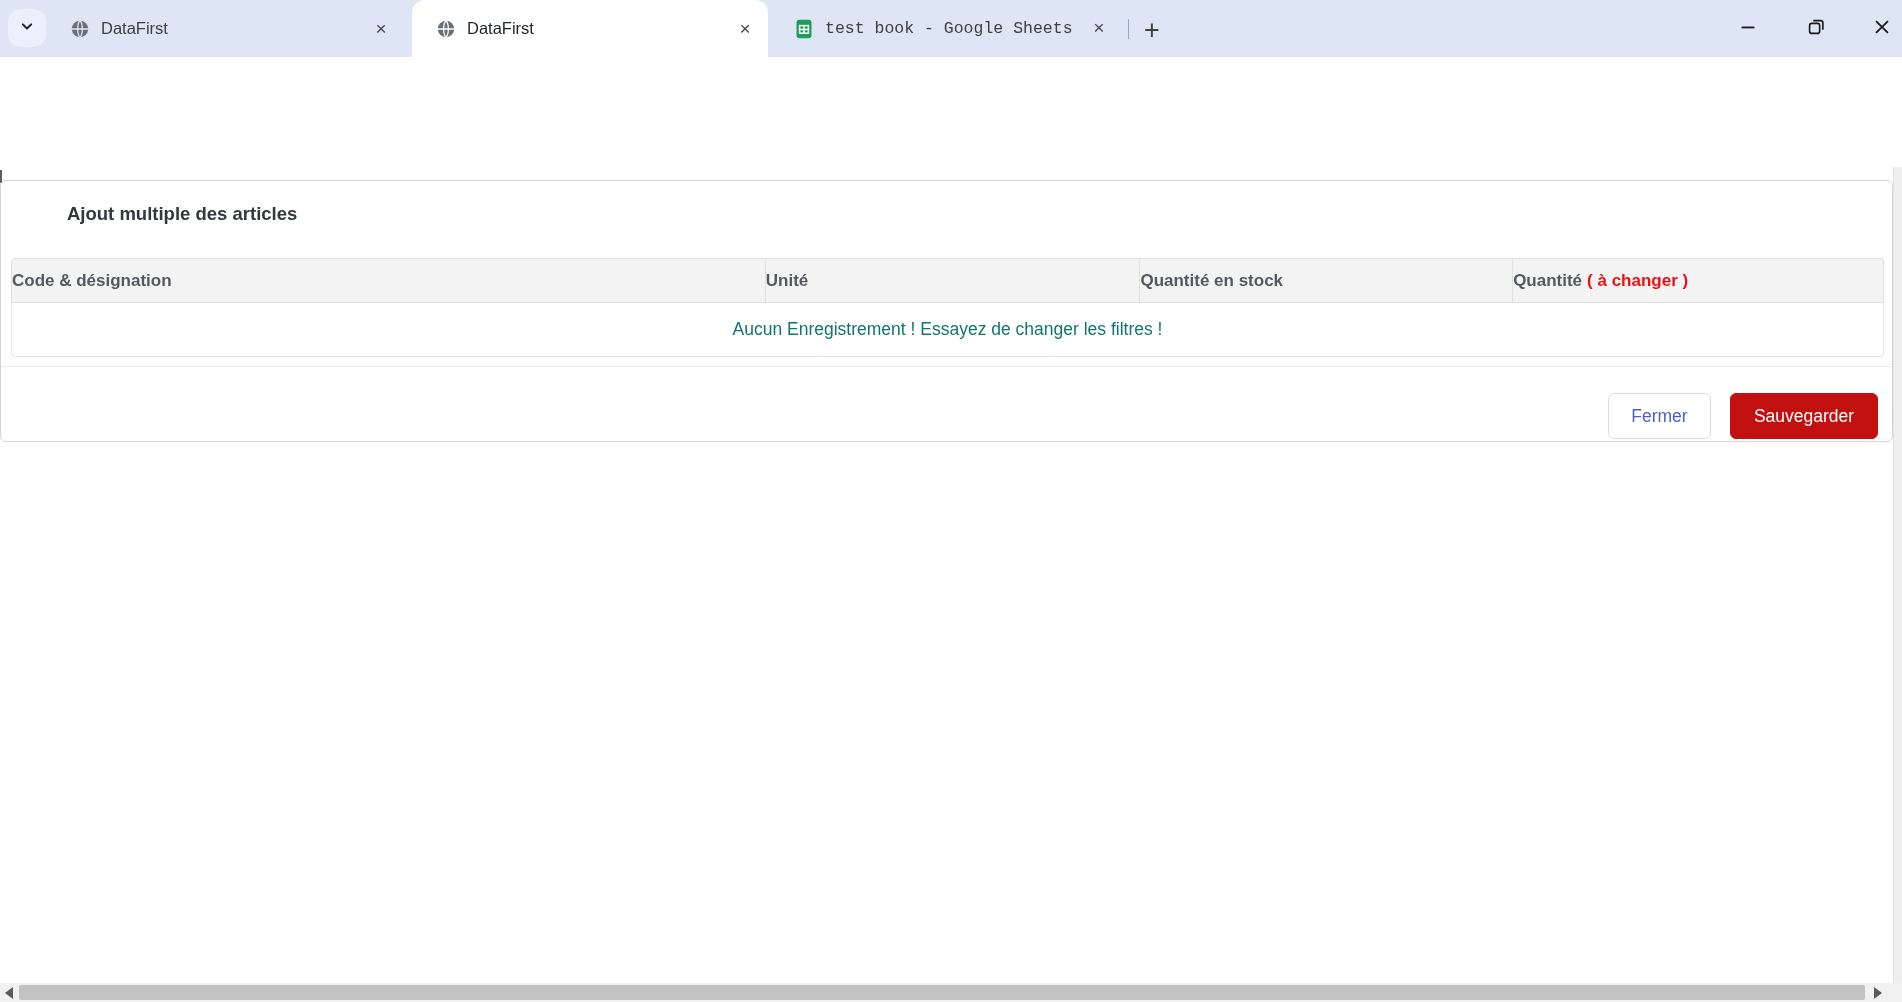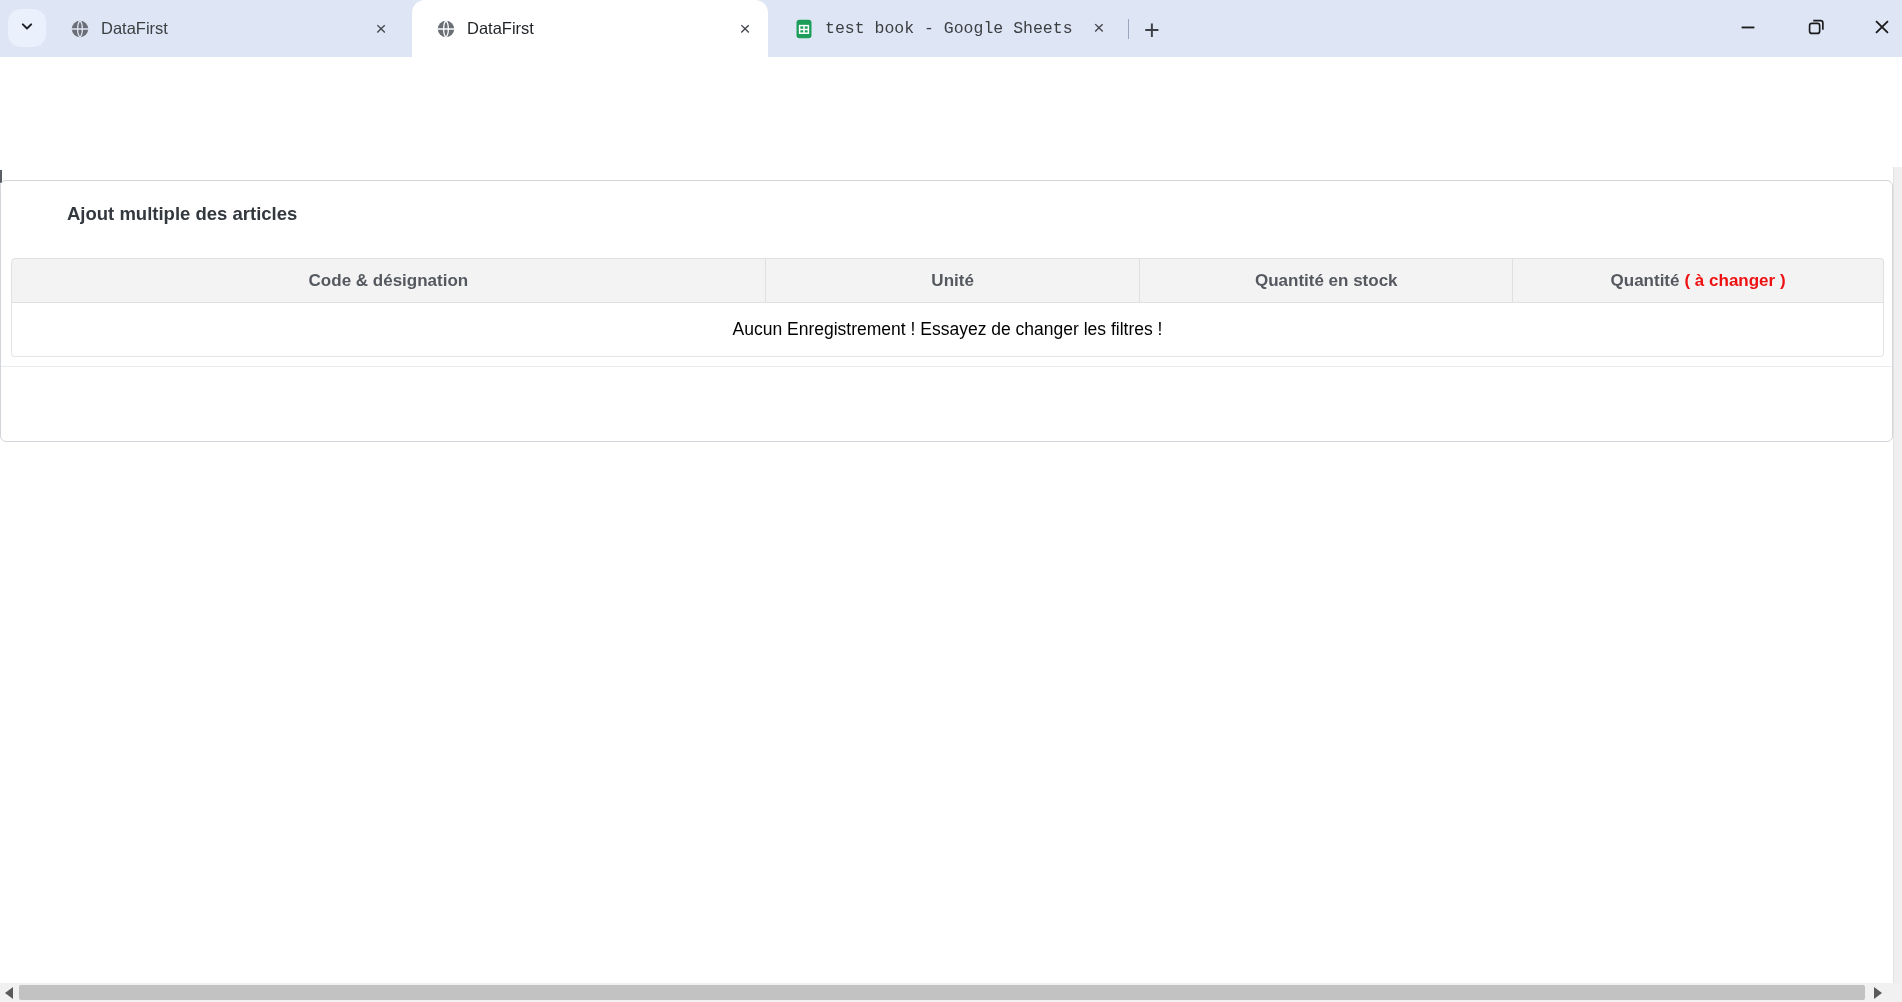--- a/index.html
+++ b/index.html
@@ -40,24 +40,24 @@
   .bm-sep { left:1718px; top:129px; width:2px; height:24px; background:#c9d2e0; }
   .bm-folder { left:1747px; top:132px; }
   .bm-label { left:1780px; top:133px; font-size:17px; color:#3c4043; white-space:nowrap; }
 
   
   .page-bg { left:0; top:167px; width:1902px; height:816px; background:#ffffff; }
   .dialog { left:0; top:180px; width:1893px; height:262px; background:#ffffff; border:1px solid #d2d6da; border-radius:6px;padding-left:40px; }
   .edge-tick { left:0; top:183px; width:2px; height:13px; background:#5a5f66; }
   .dlg-title { left:66px; top:22px; font-size:18.5px; font-weight:bold; color:#32383e; }
   .dlg-table { left:10px; top:77px; width:1873px; border-collapse:separate; border-spacing:0; }
-  .dlg-table th { height:45px; background:#f3f3f3; font-size:17px; font-weight:600; color:#55595f; text-align:center; border-top:1px solid #dee0e2; border-bottom:1px solid #dee0e2; border-right:1px solid #dee0e2; }
+  .dlg-table th { height:45px; background:#f3f3f3; font-size:17px; font-weight:600; color:#55595f; text-align:left; border-top:1px solid #dee0e2; border-bottom:1px solid #dee0e2; border-right:1px solid #dee0e2; }
   .dlg-table th:first-child { border-left:1px solid #dee0e2; border-top-left-radius:4px; }
   .dlg-table th:last-child { border-top-right-radius:4px; }
-  .dlg-table td { height:54px; background:#fff; font-size:17.5px; color:#000000; text-align:center; border-bottom:1px solid #e3e5e7; border-right:1px solid #e3e5e7; border-left:1px solid #e3e5e7; border-bottom-left-radius:4px; border-bottom-right-radius:4px; }
+  .dlg-table td { height:54px; background:#fff; font-size:17.5px; color:#0f766e; text-align:center; border-bottom:1px solid #e3e5e7; border-right:1px solid #e3e5e7; border-left:1px solid #e3e5e7; border-bottom-left-radius:4px; border-bottom-right-radius:4px; }
   .qty-hint { color:#ee1111; font-weight:700; margin-left:5px; }
   .dlg-divider { left:0; top:185px; width:100%; height:1px; background:#e9ecef; }
   .dlg-buttons { top:212px; right:14px; display:flex; gap:19px; }
   .btn { height:46px; border-radius:6px; font-size:17.5px; display:flex; align-items:center; justify-content:center; font-family:"Liberation Sans", sans-serif; }
   .btn-close { width:103px; background:#ffffff; border:1px solid #d9dde3; color:#4a5fc9; }
   .btn-save { width:148px; background:#c20f0f; border:1px solid #c20f0f; color:#ffffff; }
 
   
   .vscroll { left:1893px; top:167px; width:9px; height:816px; background:#efefef; border-left:1px solid #e3e3e3; }
   .hscroll { left:0; top:983px; width:1902px; height:19px; background:#f1f1f1; }
@@ -248,20 +248,24 @@
       </thead>
       <tbody>
         <tr>
           <td colspan="4">Aucun Enregistrement ! Essayez de changer les filtres !</td>
         </tr>
       </tbody>
     </table>
 
     <div class="abs dlg-divider"></div>
 
+    <div class="abs dlg-buttons">
+      <button class="btn btn-close">Fermer</button>
+      <button class="btn btn-save">Sauvegarder</button>
+    </div>
   </div>
 </div>
 
 <div class="abs vscroll"></div>
 <div class="abs hscroll"></div>
 <div class="abs h-thumb"></div>
 <div class="abs arrow arrow-left"></div>
 <div class="abs arrow arrow-right"></div>
 
 </body></html>

